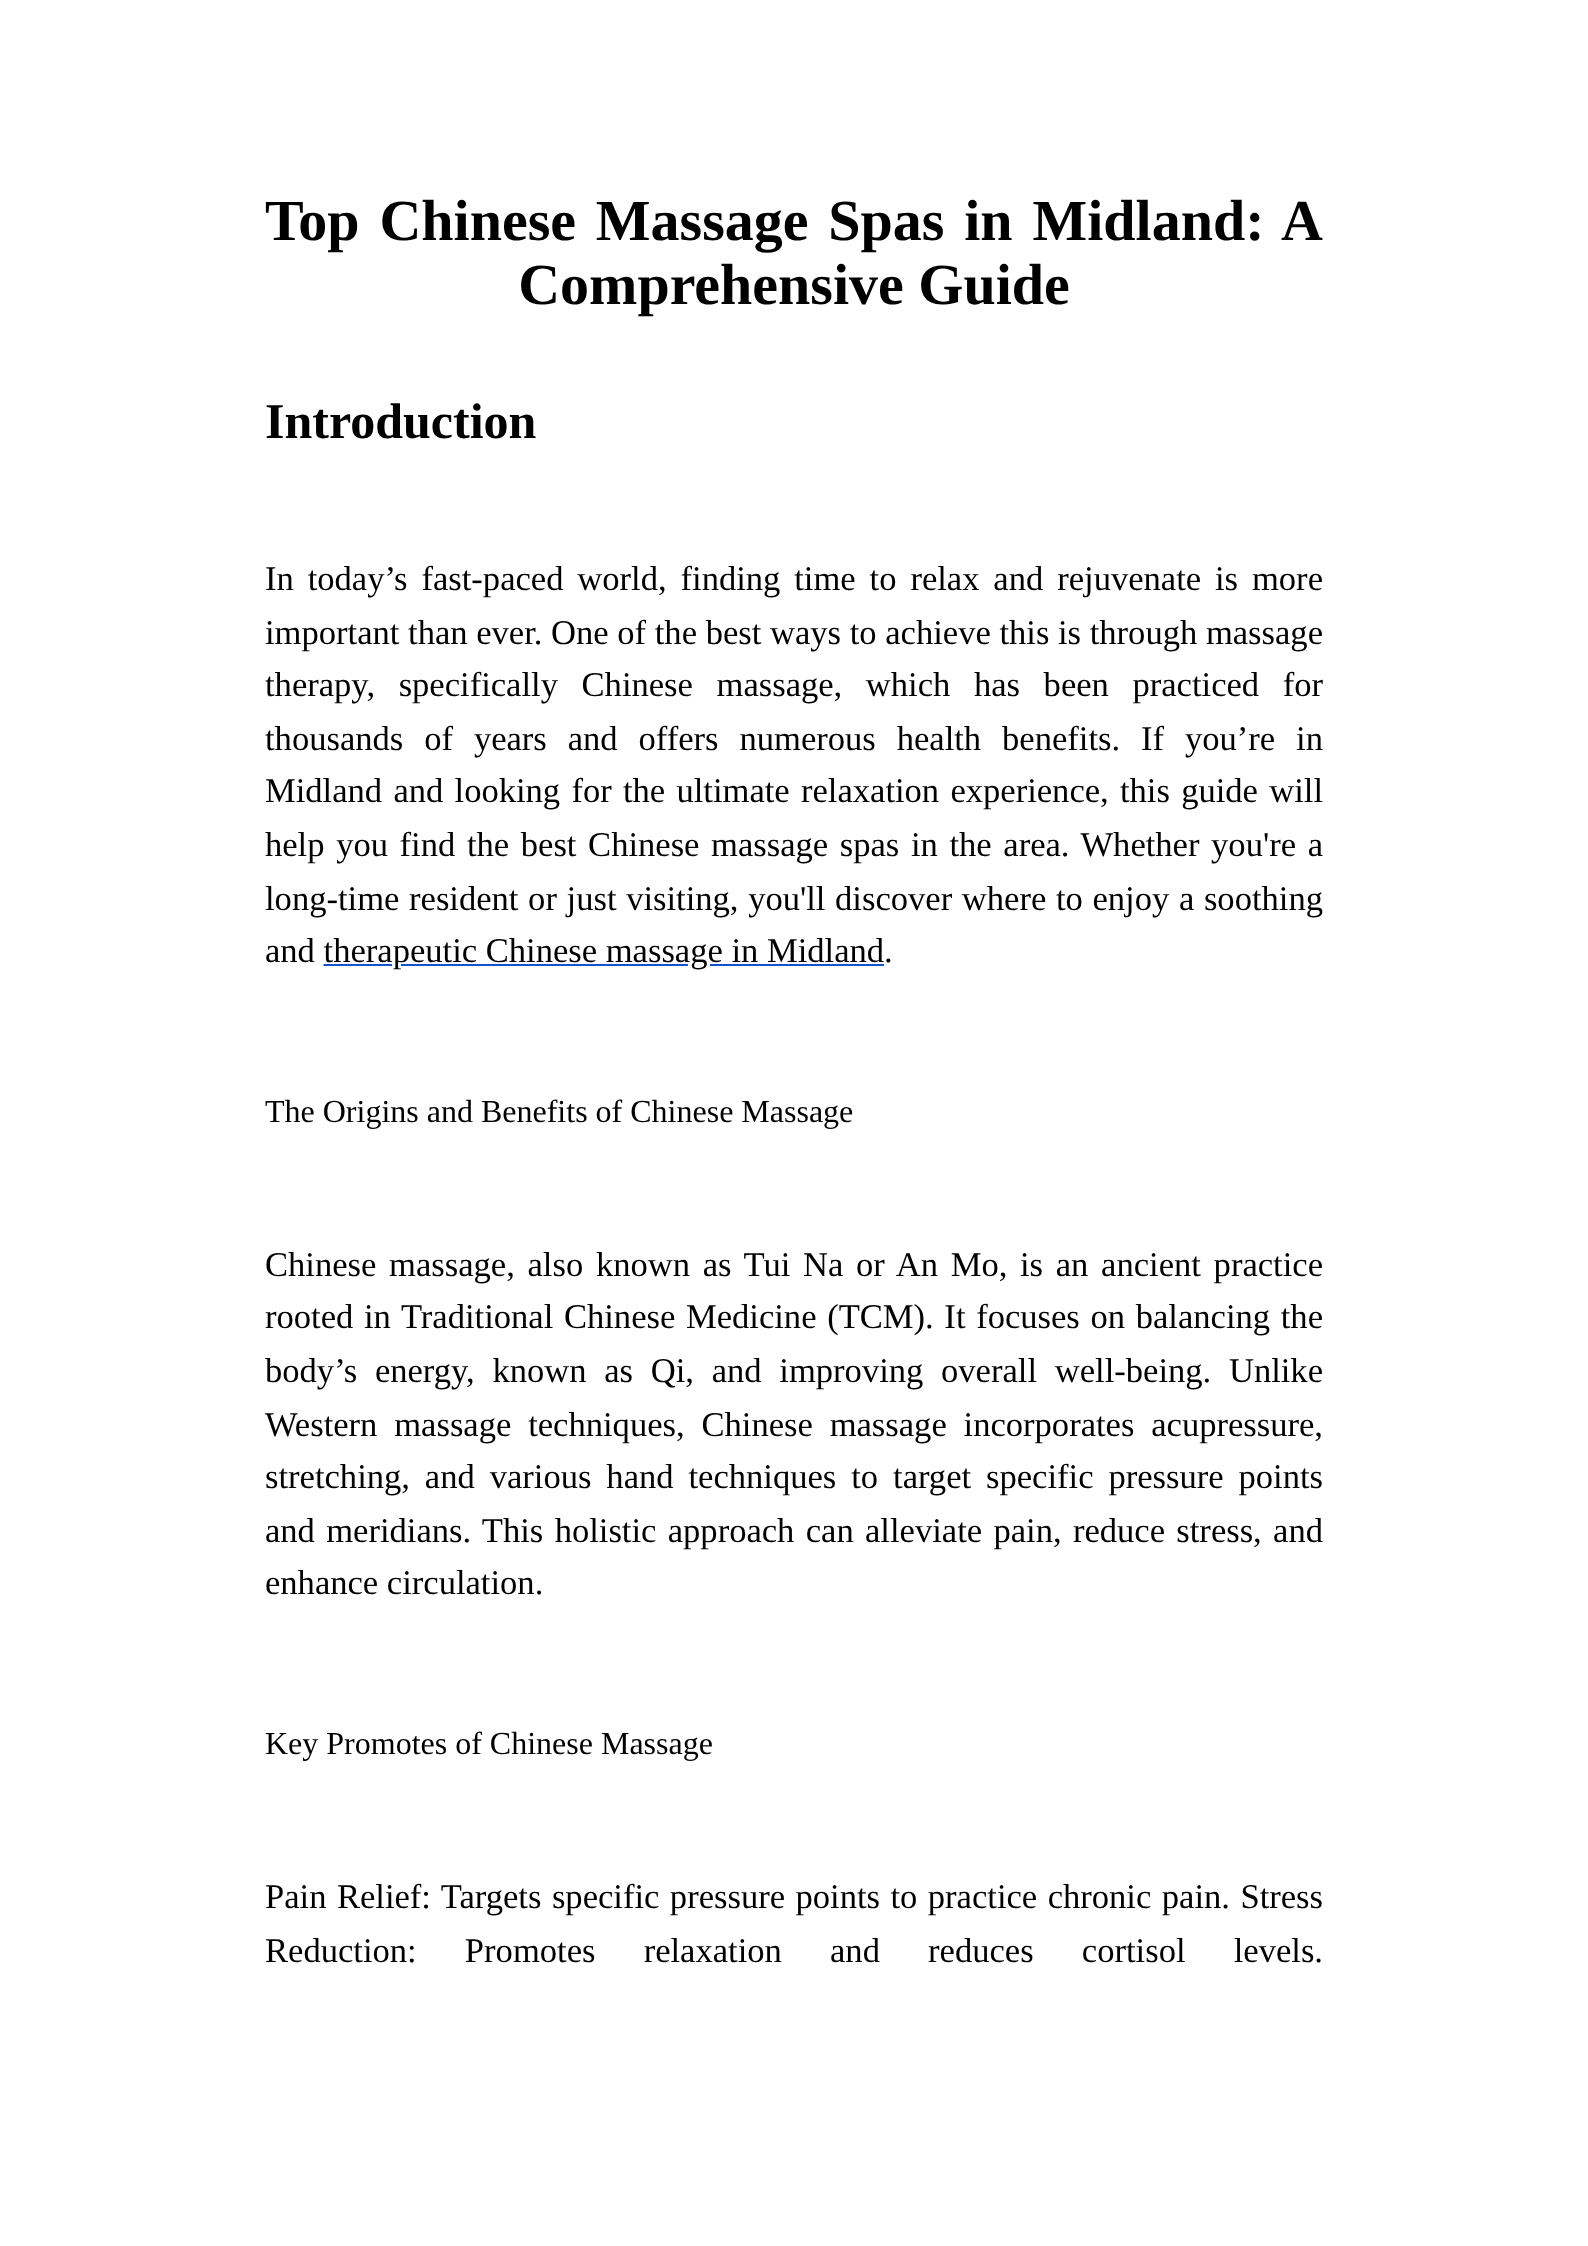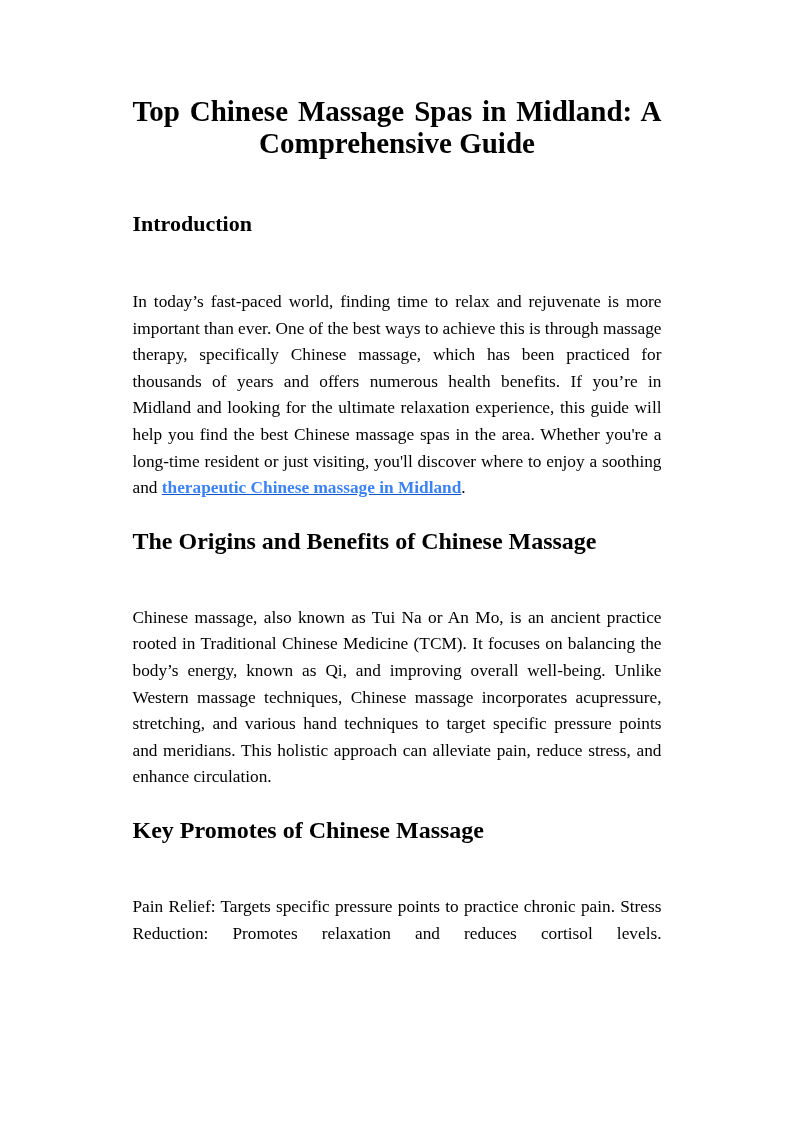--- a/index.html
+++ b/index.html
@@ -26,44 +26,44 @@
   .title-line1 {
     display: block;
     text-align: justify;
     text-align-last: justify;
   }
   .title-line2 {
     display: block;
     text-align: center;
   }
   .heading-1 {
-    margin-top: 50px;
-    font-size: 22px;
+    margin-top: 38px;
+    font-size: 25px;
     line-height: 30px;
     font-weight: 700;
   }
   .heading-2 {
-    margin-top: 26px;
-    font-size: 24px;
+    margin-top: 53px;
+    font-size: 16px;
     line-height: 27px;
-    font-weight: 700;
+    font-weight: 400;
   }
   .body-para {
     margin-top: 50px;
     font-size: 17.3px;
     line-height: 26.6px;
     text-align: justify;
     color: #000000;
   }
   .body-para.justify-last {
     text-align-last: justify;
   }
   .doc-link {
-    color: #3b82f6;
-    font-weight: 700;
+    color: #000000;
+    font-weight: 400;
     text-decoration: underline;
     text-decoration-color: #1155cc;
     cursor: pointer;
   }
 </style>
 </head>
 <body>
 
 <div class="page">
 

